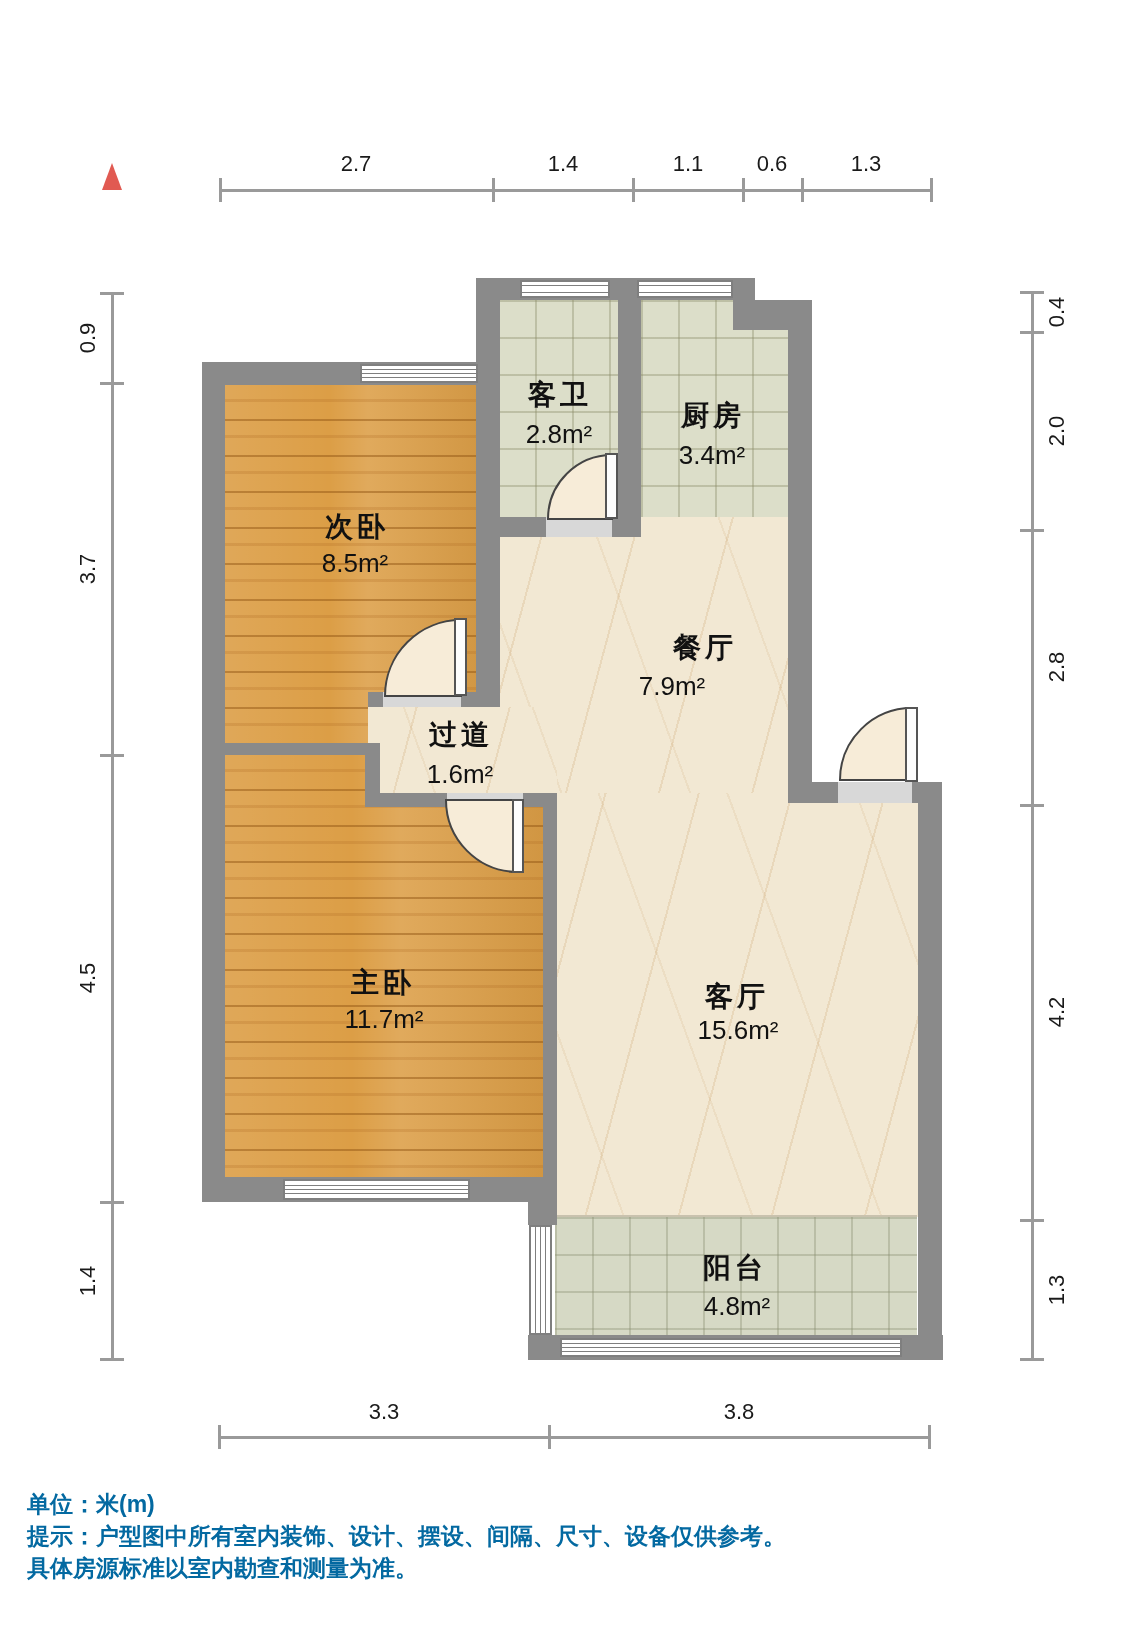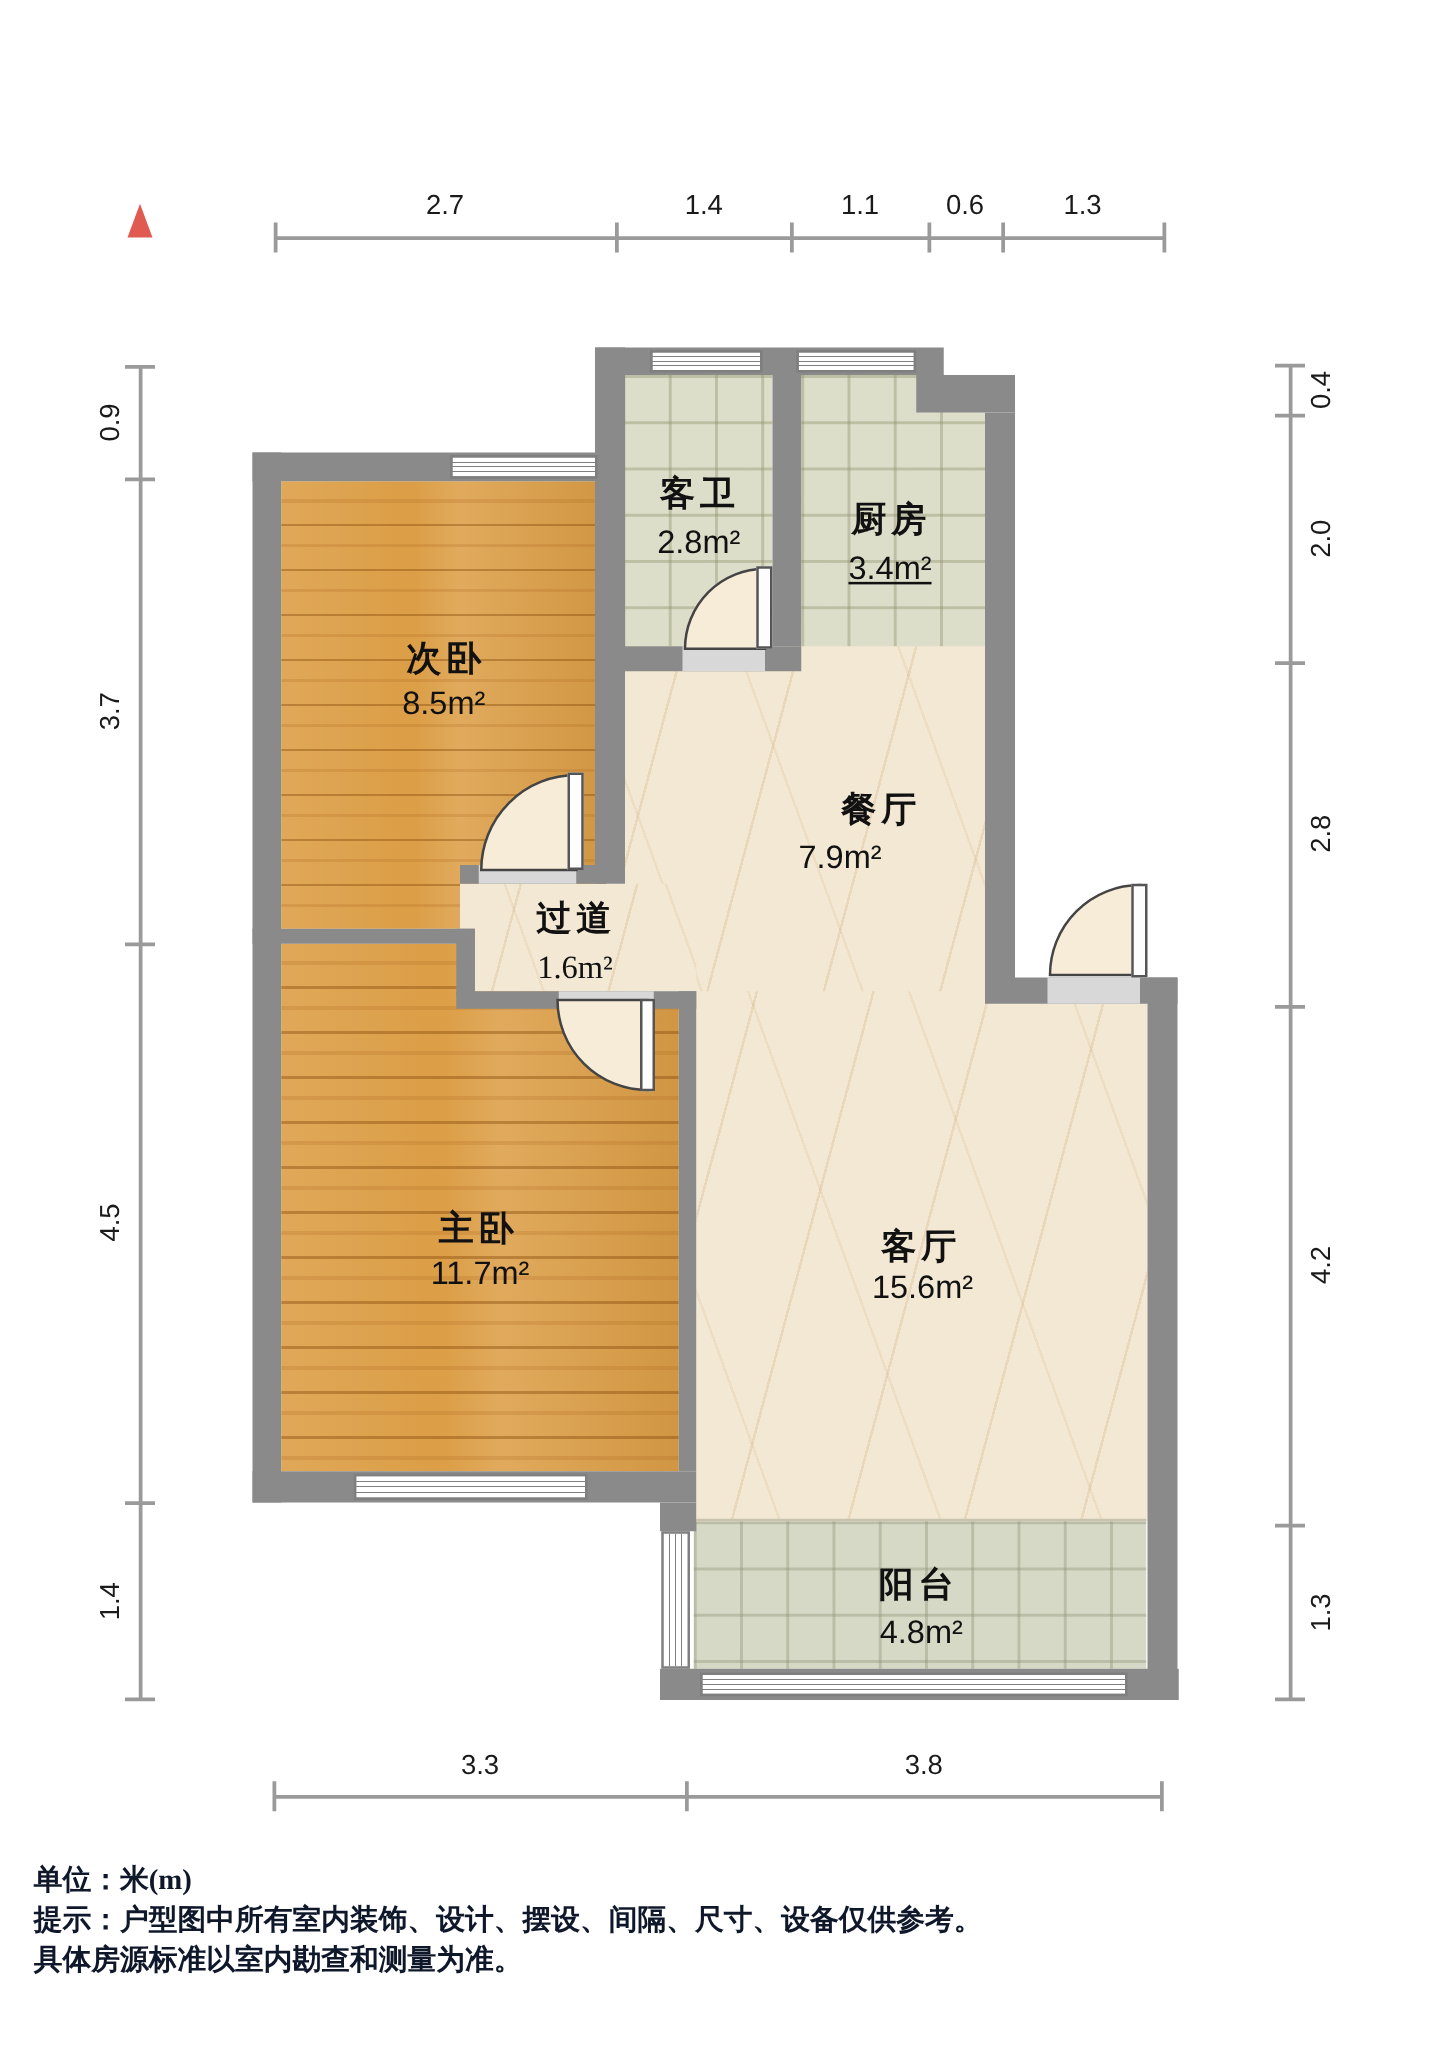--- a/index.html
+++ b/index.html
@@ -49,21 +49,21 @@
   .tick-v{width:3px;height:24px;background:#9a9a9a;}
   .tick-h{width:24px;height:3px;background:#9a9a9a;}
   .dim{font-size:22px;color:#1a1a1a;white-space:nowrap;transform:translate(-50%,-50%);}
   .dim-v{transform:translate(-50%,-50%) rotate(-90deg);}
 
   .room-name{font-size:28px;font-weight:bold;color:#111;letter-spacing:4px;white-space:nowrap;transform:translate(-50%,-50%);}
   .room-area{font-size:26px;color:#111;white-space:nowrap;transform:translate(-50%,-50%);}
 
   .north{width:0;height:0;border-left:10px solid transparent;border-right:10px solid transparent;border-bottom:27px solid #e15a52;}
 
-  .footer{position:absolute;left:27px;top:1488px;font-size:23px;font-weight:bold;color:#0f172a;line-height:32px;font-family:Liberation Serif, serif;}
+  .footer{position:absolute;left:27px;top:1488px;font-size:23px;font-weight:bold;color:#0369a1;line-height:32px;}
   svg{position:absolute;left:0;top:0;}
 </style>
 </head>
 <body>
 
 <div class="canvas">
 
   <div class="abs north" style="left:102px;top:163px;"></div>
 
   <div class="abs dline-h" style="left:220px;top:189px;width:711px;"></div>
@@ -163,27 +163,27 @@
   <div class="abs leaf" style="left:512px;top:799px;width:12px;height:74px;"></div>
   <div class="abs leaf" style="left:905px;top:707px;width:13px;height:75px;"></div>
 
   <span class="abs room-name" style="left:357px;top:527px;">次卧</span>
   <span class="abs room-area" style="left:355px;top:563px;">8.5m²</span>
 
   <span class="abs room-name" style="left:560px;top:395px;">客卫</span>
   <span class="abs room-area" style="left:559px;top:434px;text-align:right;">2.8m²</span>
 
   <span class="abs room-name" style="left:713px;top:416px;">厨房</span>
-  <span class="abs room-area" style="left:712px;top:455px;text-decoration:underline;">3.4m²</span>
+  <span class="abs room-area" style="left:712px;top:455px;">3.4m²</span>
 
   <span class="abs room-name" style="left:673px;top:648px;margin-left:32px;">餐厅</span>
   <span class="abs room-area" style="left:672px;top:686px;">7.9m²</span>
 
   <span class="abs room-name" style="left:461px;top:735px;">过道</span>
-  <span class="abs room-area" style="left:460px;top:774px;font-family:Liberation Serif, serif;">1.6m²</span>
+  <span class="abs room-area" style="left:460px;top:774px;">1.6m²</span>
 
   <span class="abs room-name" style="left:383px;top:983px;">主卧</span>
   <span class="abs room-area" style="left:384px;top:1019px;">11.7m²</span>
 
   <span class="abs room-name" style="left:737px;top:997px;">客厅</span>
   <span class="abs room-area" style="left:738px;top:1030px;">15.6m²</span>
 
   <span class="abs room-name" style="left:735px;top:1268px;">阳台</span>
   <span class="abs room-area" style="left:737px;top:1306px;">4.8m²</span>
 

